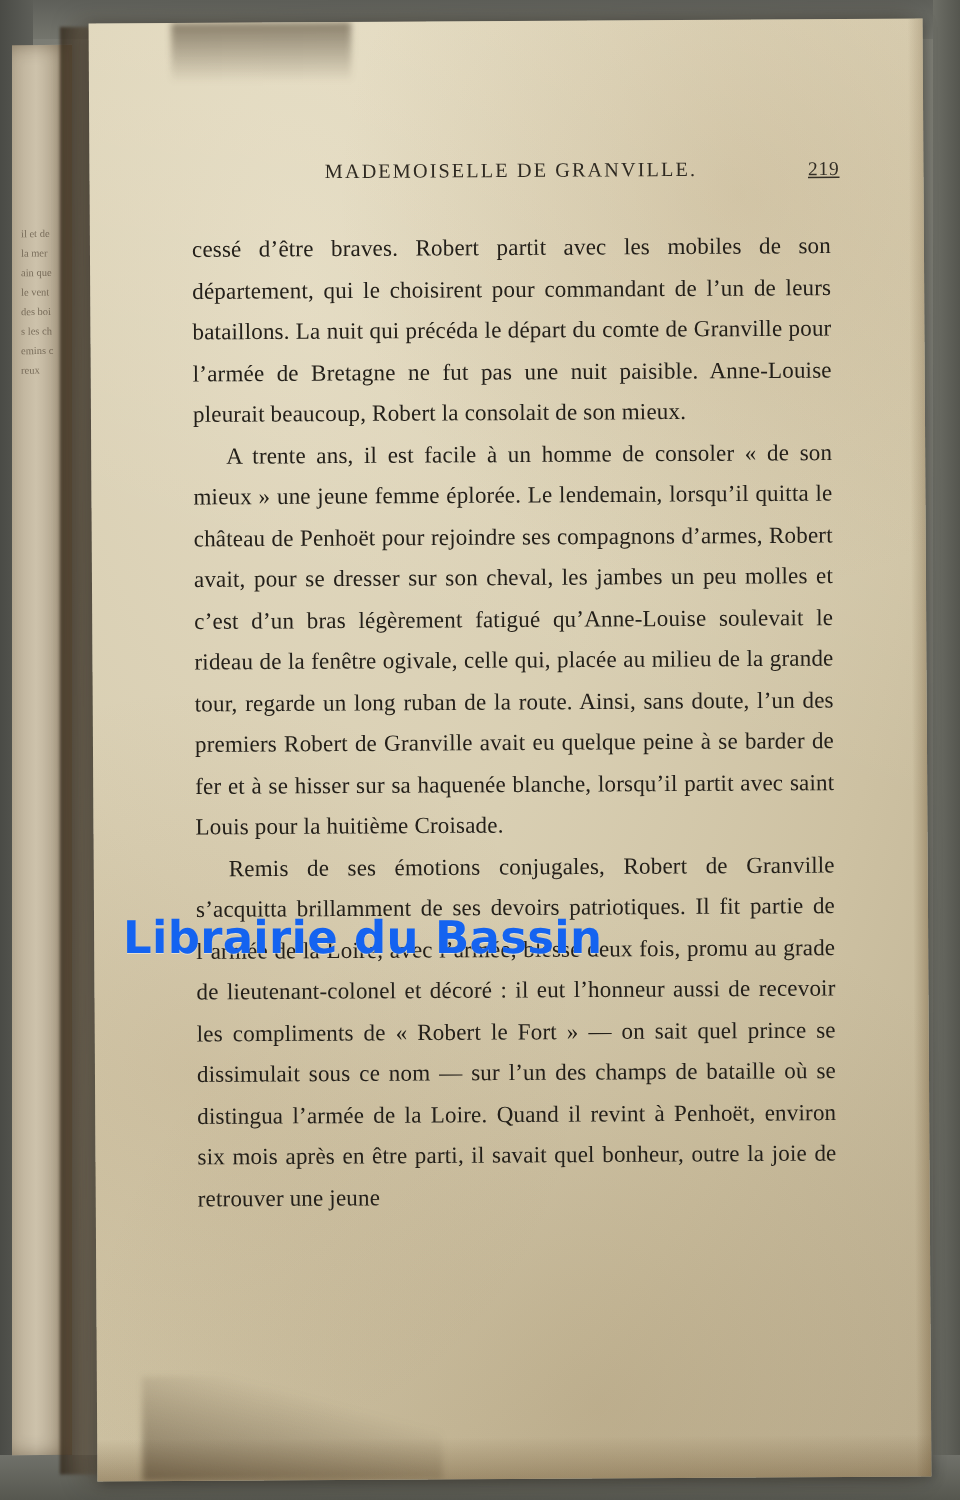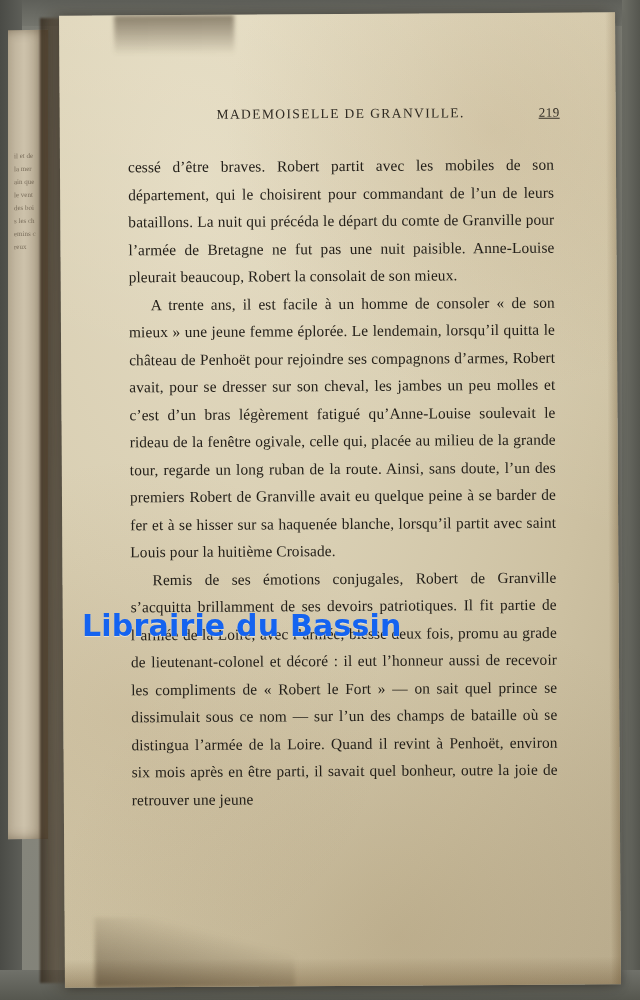--- a/index.html
+++ b/index.html
@@ -46,21 +46,21 @@
     width: 640px; height: 30px;
     background: linear-gradient(0deg, #56574f 0%, #70716a 100%);
   }
 
   
   .facing-page {
     position: absolute;
     left: 8px;
     top: 30px;
     width: 40px;
-    height: 809px;
+    height: 940px;
     background: linear-gradient(90deg, #b9ad96 0%, #cdc2ab 40%, #a99c85 100%);
     box-shadow: inset -6px 0 12px rgba(60,45,25,0.45);
     transform: skewY(-0.6deg);
   }
   .facing-text {
     position: absolute;
     left: 6px;
     top: 120px;
     width: 22px;
     font-size: 7px;

